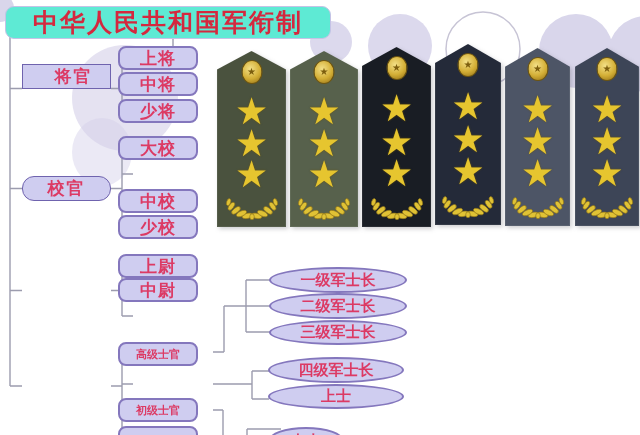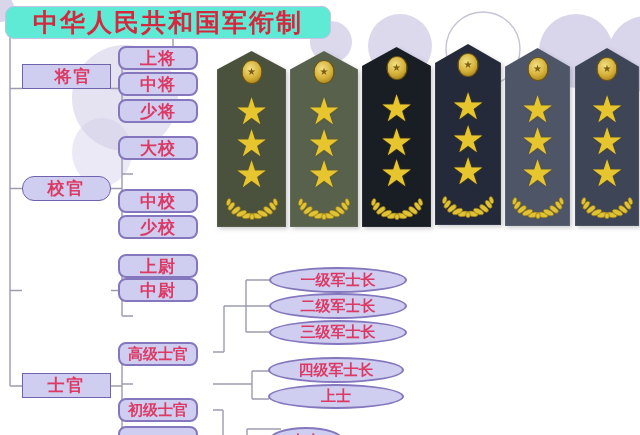--- a/index.html
+++ b/index.html
@@ -11,21 +11,21 @@
              border:1px solid #c5c2e6;border-radius:9px;display:flex;align-items:center;justify-content:center;}
   .title-box span{font-size:25px;font-weight:bold;color:#d5283e;letter-spacing:2px;white-space:nowrap;}
 
   .cat-box{position:absolute;left:22px;width:89px;height:25px;background:#cfcdf0;border:1.5px solid #6f63ae;
            box-sizing:border-box;display:flex;align-items:center;justify-content:center;
            font-size:17px;font-weight:bold;color:#dc3a64;letter-spacing:2px;}
   .rank-box{position:absolute;left:118px;width:80px;height:24px;background:#cfcdf0;border:2px solid #8477bd;
             border-radius:8px;box-sizing:border-box;display:flex;align-items:center;justify-content:center;
             font-weight:bold;color:#dc3a64;}
   .rank-box.c2{font-size:17px;letter-spacing:1px;}
-  .rank-box.c4{font-size:15px;}
+  .rank-box.c4{font-size:11px;}
 
   .oval{position:absolute;background:#cfcdf0;border:2px solid #8477bd;border-radius:50%;
         box-sizing:border-box;display:flex;align-items:center;justify-content:center;
         font-size:15px;font-weight:bold;color:#dc3a64;}
 
   .ep-wrap{position:absolute;filter:drop-shadow(2px 2px 2px rgba(60,60,70,.25));}
   .ep{position:relative;width:100%;height:100%;
       clip-path:polygon(50% 0%,100% 10.5%,100% 100%,0% 100%,0% 10.5%);
       box-shadow:inset 0 0 0 1px rgba(255,255,255,.07);}
   .ep-button{position:absolute;top:5%;left:50%;transform:translateX(-50%);width:21px;height:24px;
@@ -66,21 +66,20 @@
       M213,384 H252 M252,371 V399 M252,371 H269 M252,399 H269
       M213,410 H223 M223,410 V435 M247,429 V435 M247,429 H281"></path>
   </svg>
 
   <div class="title-box">
     <span>中华人民共和国军衔制</span>
   </div>
 
   <div class="cat-box" style="top:64px;padding-left:14px;">将官</div>
   <div class="cat-box" style="top:176px;border-radius:12px;">校官</div>
-  <div class="cat-box" style="top:373px;">士官</div>
 
   <div class="rank-box c2" style="top:46px;">上将</div>
   <div class="rank-box c2" style="top:72px;text-align:right;">中将</div>
   <div class="rank-box c2" style="top:99px;">少将</div>
   <div class="rank-box c2" style="top:136px;">大校</div>
   <div class="rank-box c2" style="top:189px;">中校</div>
   <div class="rank-box c2" style="top:215px;">少校</div>
   <div class="rank-box c2" style="top:254px;">上尉</div>
   <div class="rank-box c2" style="top:278px;">中尉</div>
   <div class="rank-box c4" style="top:342px;">高级士官</div>

